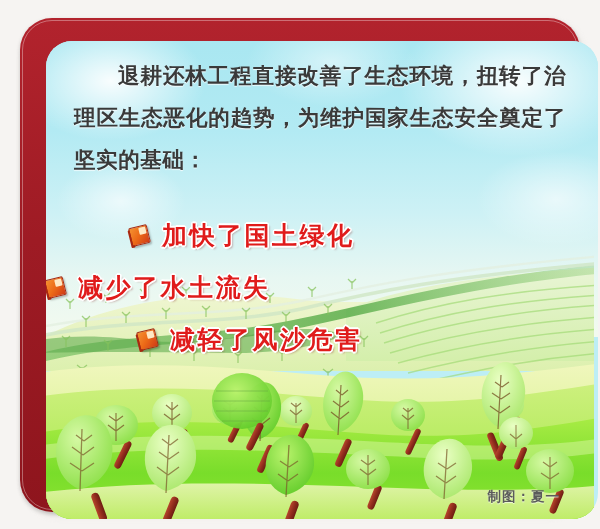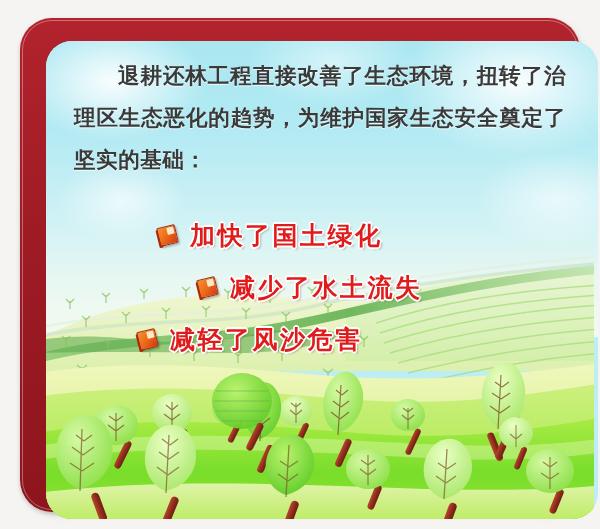--- a/index.html
+++ b/index.html
@@ -102,22 +102,22 @@
   .bullets {
     position: absolute;
     left: 0; top: 168px;
     width: 548px;
   }
   .bline {
     display: flex;
     align-items: center;
     height: 52px;
   }
-  .bline.b1 { padding-left: 112px; align-items: center; }
-  .bline.b2 { padding-left: 152px; }
+  .bline.b1 { padding-left: 84px; align-items: center; }
+  .bline.b2 { }
   .bline.b3 { padding-left: 92px; }
 
   .bmark {
     position: relative;
     width: 19px; height: 19px;
     margin-right: 13px;
     flex: 0 0 auto;
     transform: rotate(-14deg);
   }
   .bmark .bk {
@@ -449,16 +449,17 @@
 
         <div class="bline b3">
           <span class="bmark">
             <span class="spine"></span>
               <span class="bk"></span>
           </span>
           <span class="btext">减轻了风沙危害</span>
         </div>
       </div>
 
+      <div class="credit">制图：夏一</div>
 
     </div>
   </div>
 </div>
 
 </body></html>

